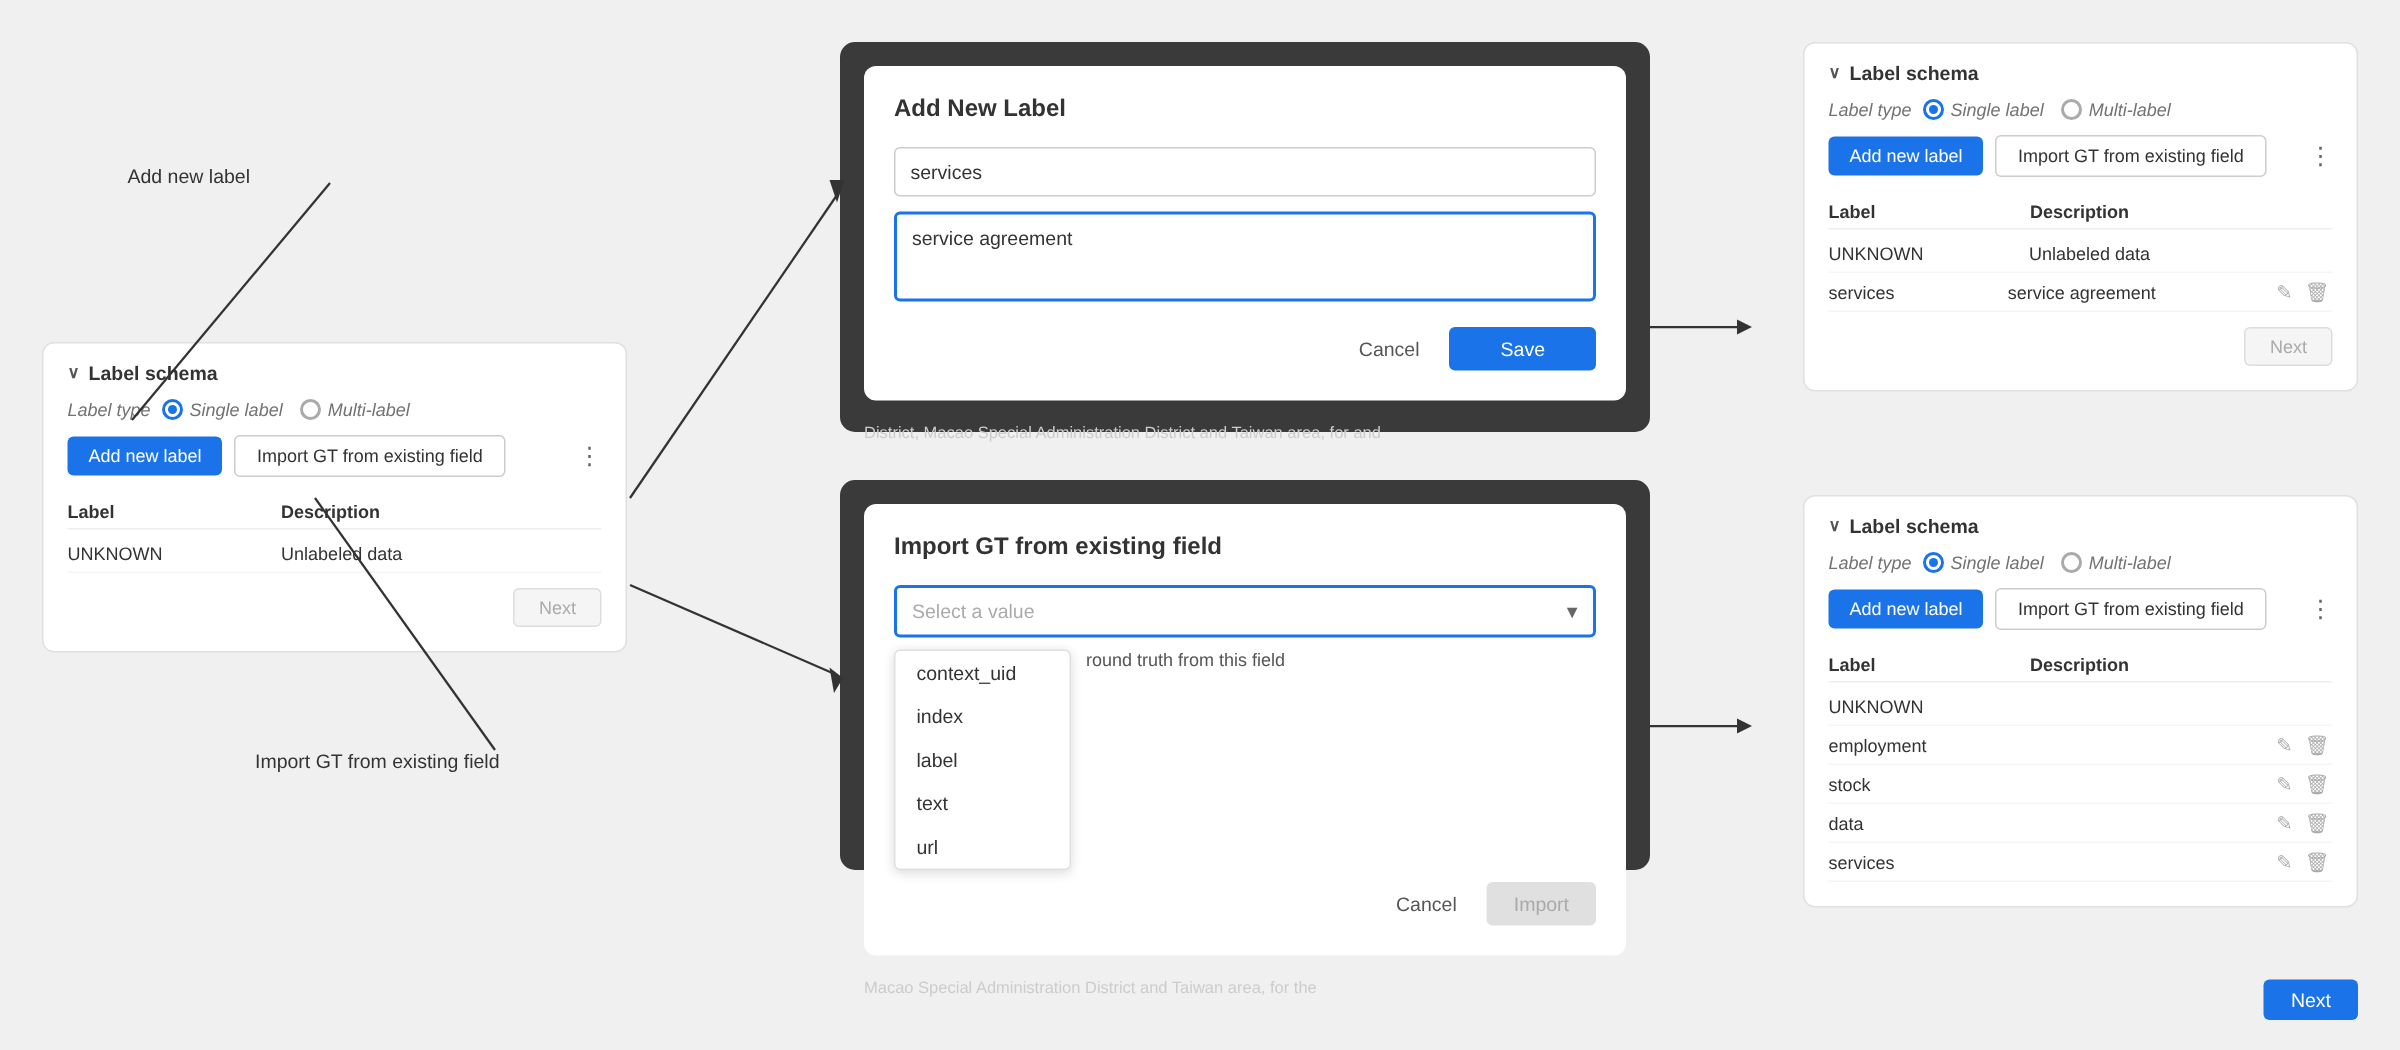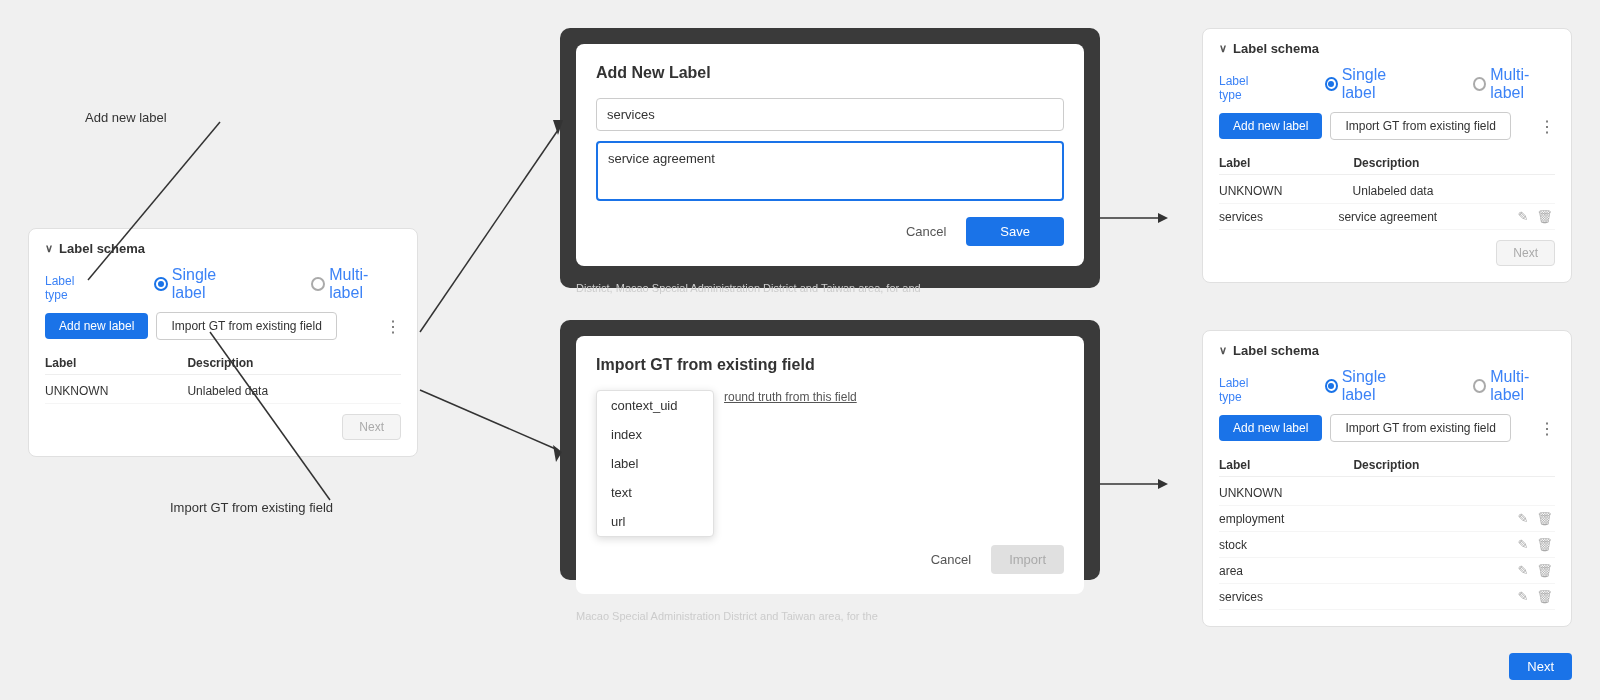--- a/index.html
+++ b/index.html
@@ -21,28 +21,29 @@
       align-items: center;
       gap: 6px;
       font-size: 13px;
       font-weight: 600;
       color: #333;
       margin-bottom: 10px;
     }
     .chevron-icon { font-size: 11px; color: #555; }
     .label-type-row {
       display: flex;
-      align-items: flex-end;
+      align-items: flex-start;
       gap: 8px;
       font-size: 12px;
-      color: #3b82f6;
+      color: #737373;
       margin-bottom: 10px;
+      font-style: italic;
     }
     .radio-group { display: flex; gap: 12px; align-items: center; }
-    .radio-option { display: flex; align-items: center; gap: 4px; font-size: 16px; cursor: pointer; margin-left: 46px; }
+    .radio-option { display: flex; align-items: center; gap: 4px; font-size: 12px; cursor: pointer; }
     .radio-dot {
       width: 14px; height: 14px; border-radius: 50%;
       border: 2px solid #1a73e8;
       display: flex; align-items: center; justify-content: center;
     }
     .radio-dot.filled::after {
       content: ''; width: 6px; height: 6px; border-radius: 50%; background: #1a73e8;
     }
     .radio-dot.empty { border-color: #aaa; }
     .btn-row {
@@ -224,21 +225,20 @@
       font-size: 13px;
       color: #333;
       cursor: pointer;
     }
 
     .ground-truth-text {
       font-size: 12px;
       color: #555;
       margin-bottom: 14px;
       padding-left: 2px;
-      text-decoration: underline;
     }
 
     
     .right-panel-top {
       position: absolute;
       right: 28px;
       top: 28px;
       width: 370px;
       background: #fff;
       border: 1px solid #e0e0e0;
@@ -335,20 +335,31 @@
       <button class="btn-cancel">Cancel</button>
       <button class="btn-save">Save</button>
     </div>
   </div>
   <div class="dark-text">District, Macao Special Administration District and Taiwan area, for and</div>
 </div>
 
 <div class="modal-bg modal-bottom">
   <div class="modal-inner">
     <div class="modal-title">Import GT from existing field</div>
+    <div class="select-wrapper">
+      <select class="select-field">
+        <option value="">Select a value</option>
+        <option>context_uid</option>
+        <option>index</option>
+        <option>label</option>
+        <option>text</option>
+        <option>url</option>
+      </select>
+      <span class="select-arrow">▼</span>
+    </div>
 
     <div style="display:flex; gap:8px; align-items:flex-start; margin-bottom:8px;">
       <div class="dropdown-list">
         <div class="dropdown-item">context_uid</div>
         <div class="dropdown-item">index</div>
         <div class="dropdown-item">label</div>
         <div class="dropdown-item">text</div>
         <div class="dropdown-item">url</div>
       </div>
       <div class="ground-truth-text">round truth from this field</div>
@@ -446,21 +457,21 @@
     <span class="action-icon">✎</span>
     <span class="action-icon">🗑</span>
   </div>
   <div class="table-row-actions">
     <span>stock</span>
     <span></span>
     <span class="action-icon">✎</span>
     <span class="action-icon">🗑</span>
   </div>
   <div class="table-row-actions">
-    <span>area</span>
+    <span>data</span>
     <span></span>
     <span class="action-icon">✎</span>
     <span class="action-icon">🗑</span>
   </div>
   <div class="table-row-actions">
     <span>services</span>
     <span></span>
     <span class="action-icon">✎</span>
     <span class="action-icon">🗑</span>
   </div>

